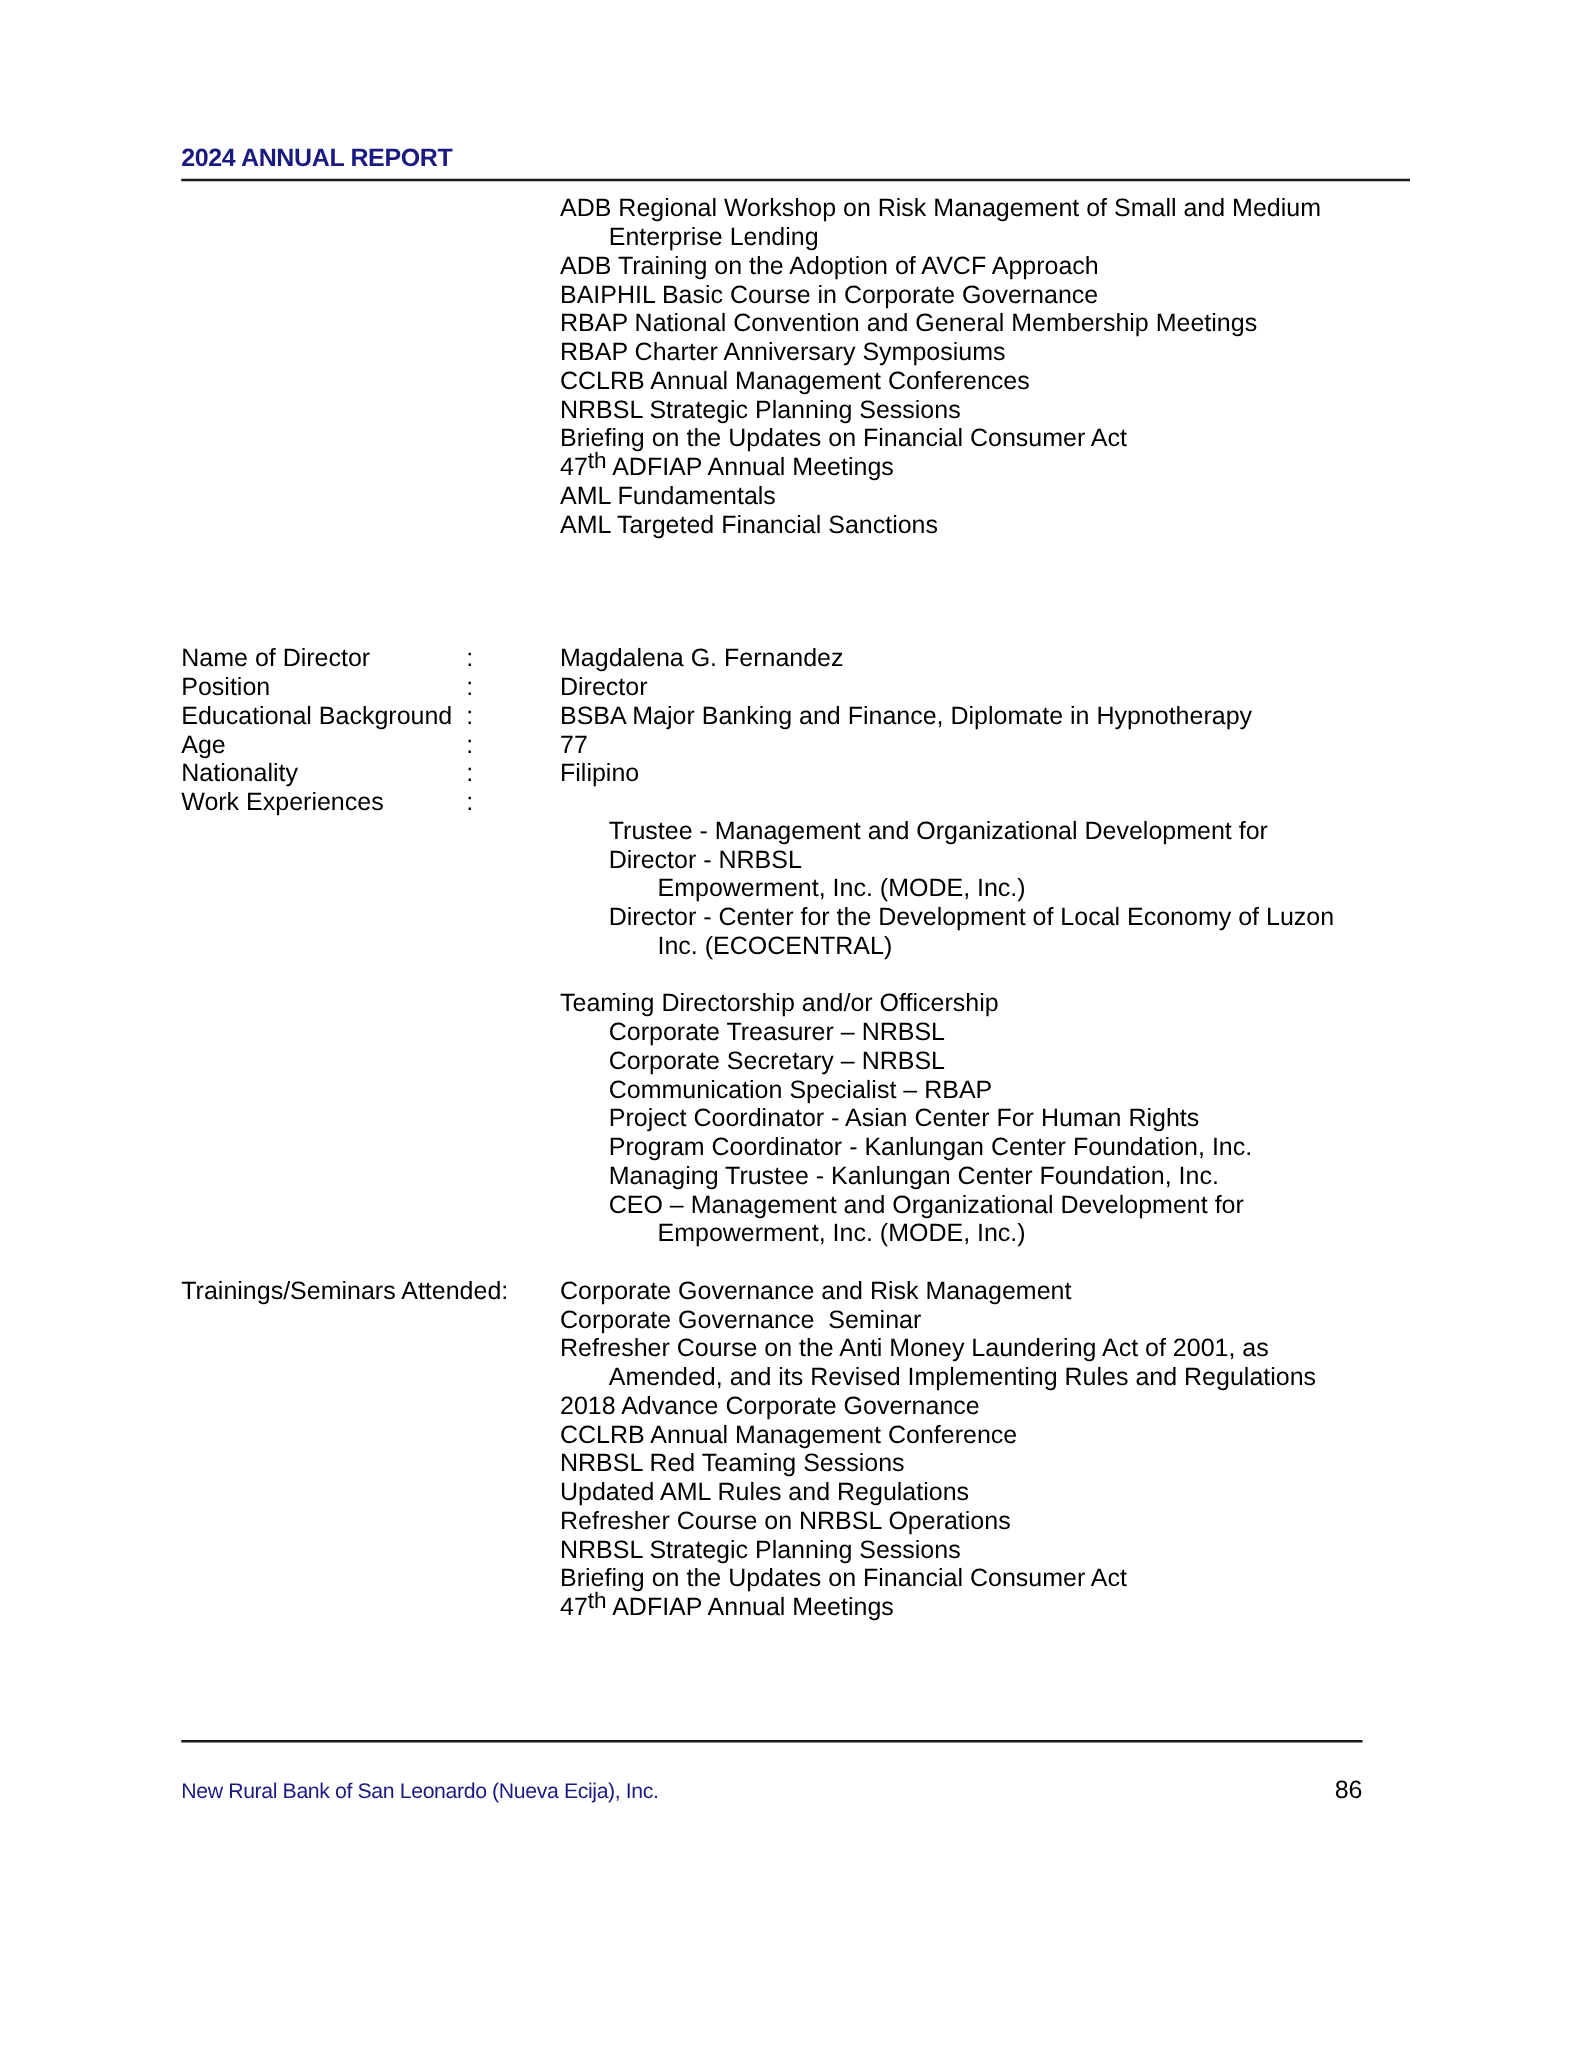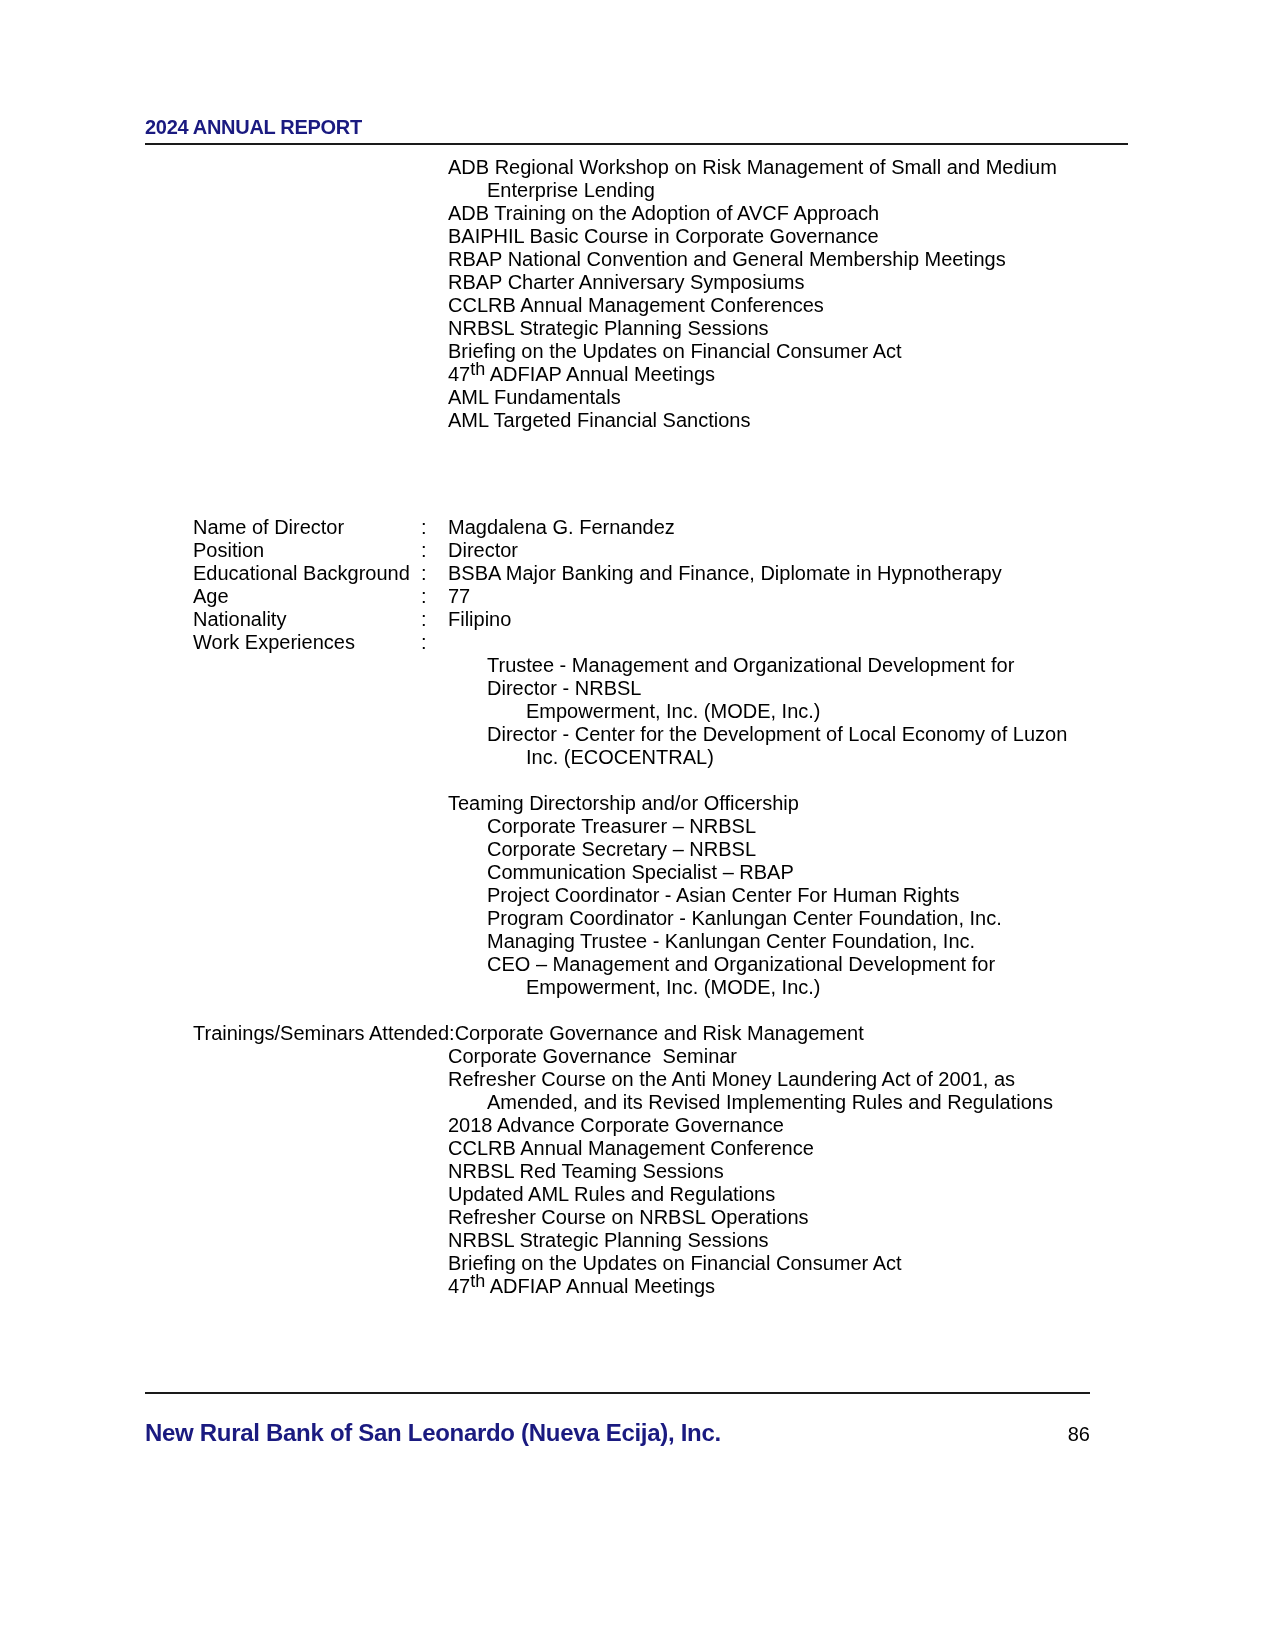--- a/index.html
+++ b/index.html
@@ -30,21 +30,21 @@
 
   
   .top-list { position: absolute; left: 448px; top: 156px; width: 700px; }
 
   
   .main { position: absolute; left: 145px; top: 516px; width: 1005px; }
 
   .row { display: flex; align-items: flex-start; }
   .row.no-label { padding-left: 303px; }
   .lbl { flex: 0 0 303px; display: flex; }
-  .lbl-text { display: inline-block; width: 228px; flex: none; white-space: nowrap; margin-left: 48px; }
+  .lbl-text { display: inline-block; width: 228px; flex: none; white-space: nowrap; }
   .lbl.tight .lbl-text { width: auto; }
   .val { flex: 1 1 auto; }
 
   .line { min-height: 23px; white-space: pre-wrap; }
   .ind1 { padding-left: 39px; }
   .ind2 { padding-left: 78px; }
   .bold { font-weight: normal; }
 
   sup.sup {
     font-size: 18px;
@@ -56,22 +56,22 @@
   .footer-rule {
     position: absolute; left: 145px; top: 1392px; width: 945px;
     border: 0; border-top: 2px solid #1a1a1a; margin: 0;
   }
   .footer {
     position: absolute; left: 145px; top: 1421px; width: 945px;
     display: flex; justify-content: space-between; align-items: baseline;
   }
   .footer-bank {
     color: var(--navy);
-    font-weight: bold;
-    font-size: 24px;
+    font-weight: normal;
+    font-size: 17px;
     letter-spacing: -0.3px;
     text-align: right;
   }
   .footer-page { font-size: 20px; color: #000000; }
 </style>
 </head>
 <body style="--navy: #1a1a80;">
 
 <div class="page">
 

